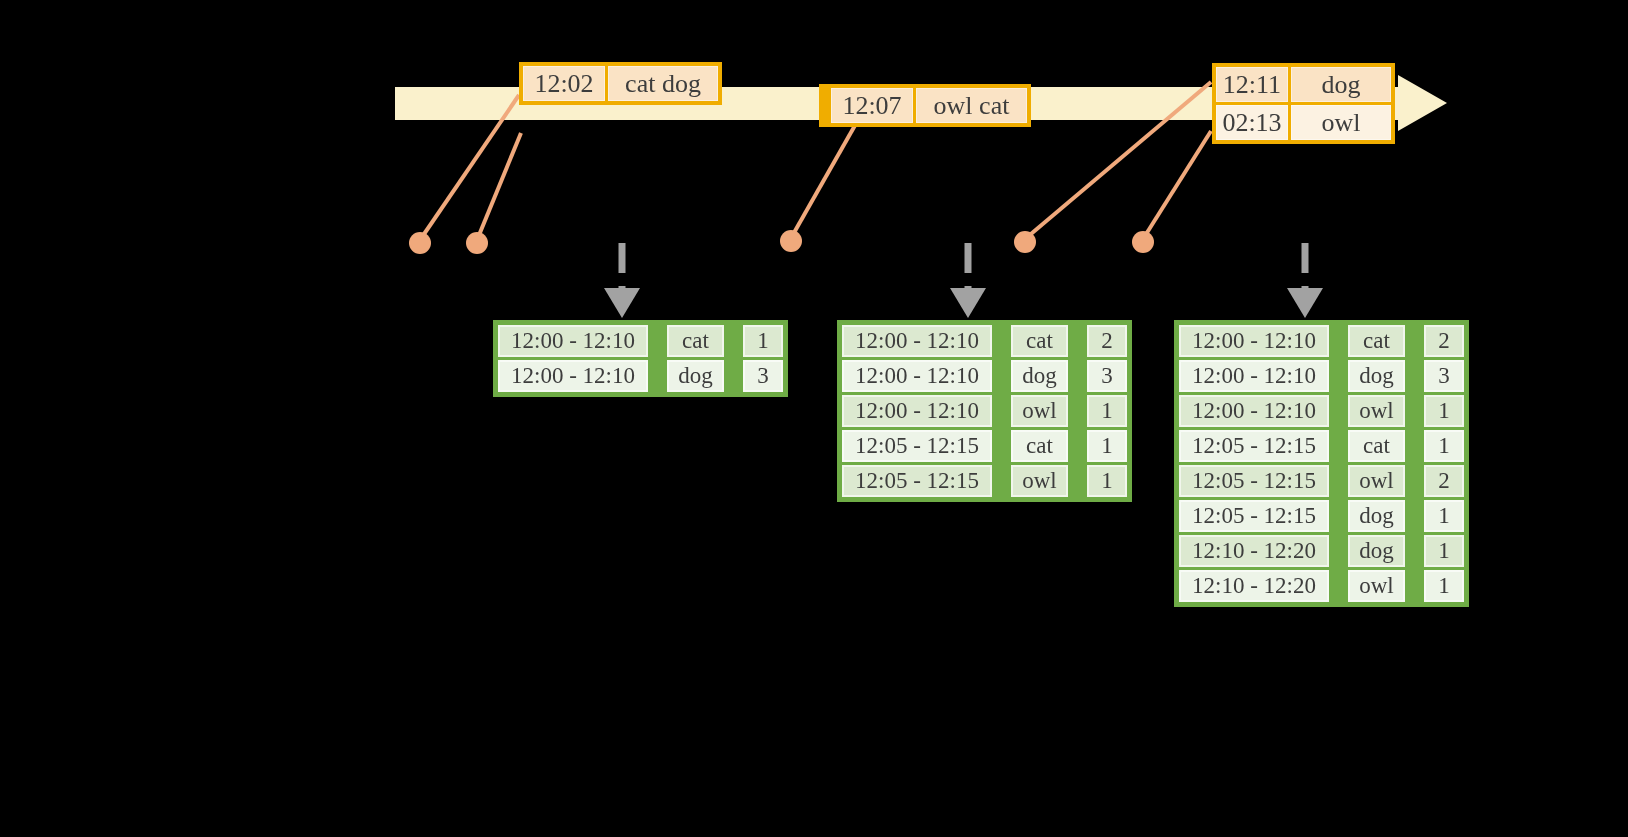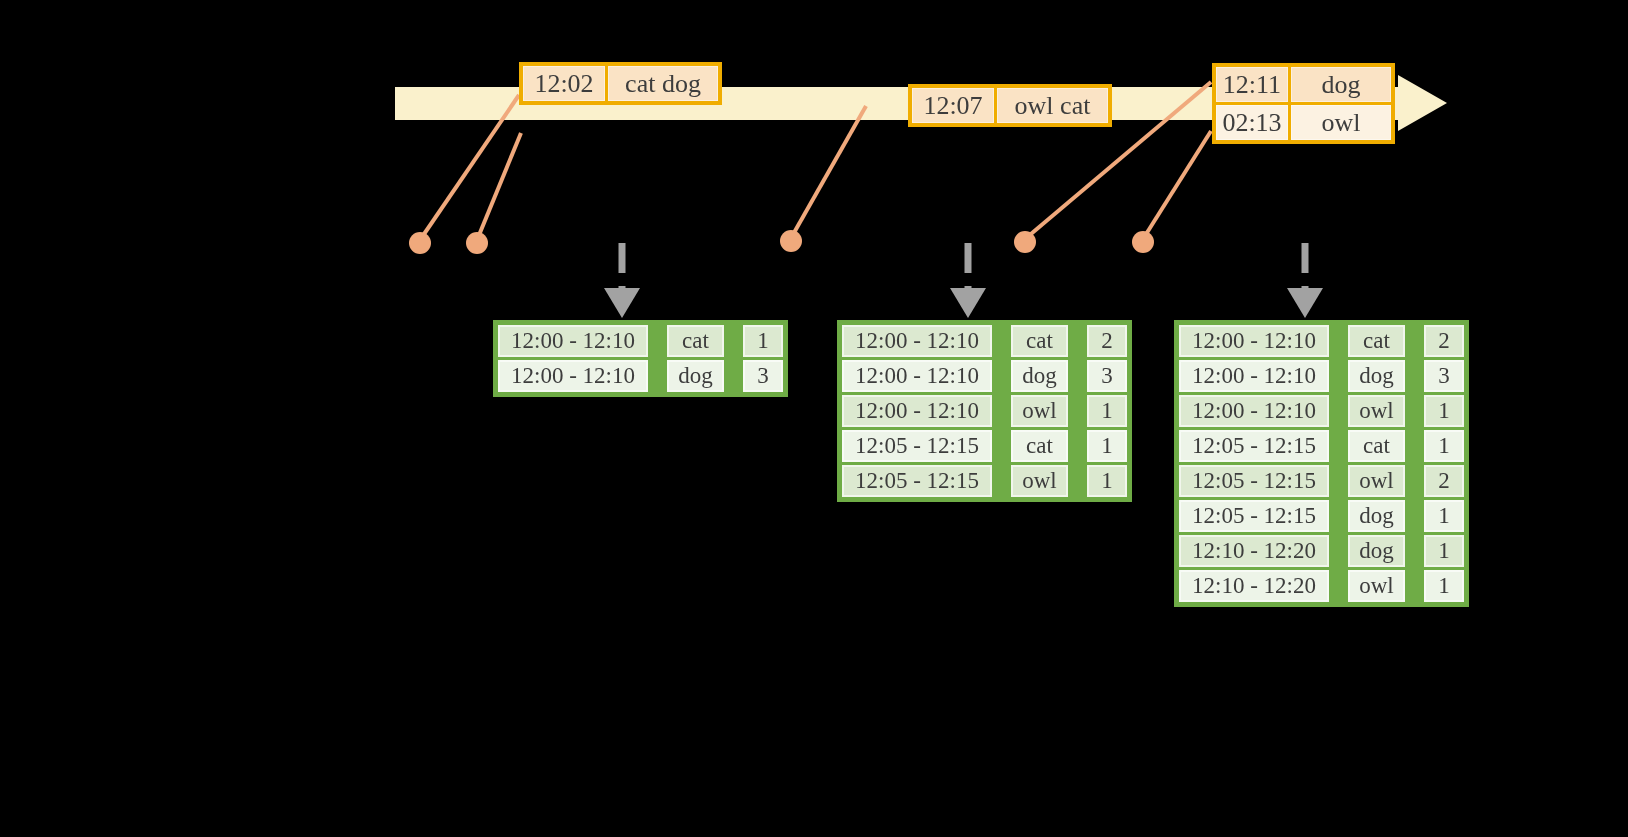--- a/index.html
+++ b/index.html
@@ -27,21 +27,21 @@
   .etable .row{display:grid;gap:3px;background:var(--event-border,#F0AD00);}
   .etable .cell{
     display:flex;align-items:center;justify-content:center;
     height:35px;font-size:26px;color:var(--text,#3D3D3D);
     box-shadow:inset 0 0 0 1px rgba(255,255,255,.45);
   }
   .etable .row:nth-child(odd) .cell{background:var(--event-row-dark,#FAE3C5);}
   .etable .row:nth-child(even) .cell{background:var(--event-row-light,#FCF2E2);}
   .etable-1{left:519px;top:62px;}
   .etable-1 .row{grid-template-columns:82px 110px;}
-  .etable-2{left:908px;top:84px;}
+  .etable-2{left:819px;top:84px;padding-left:8px;}
   .etable-2 .row{grid-template-columns:82px 111px;}
   .etable-3{left:1212px;top:63px;}
   .etable-3 .row{grid-template-columns:72px 100px;}
 
   
   .rtable{
     position:absolute;z-index:2;
     display:grid;gap:3px;
     border:5px solid var(--result-border,#6FAC46);
     background:var(--result-border,#6FAC46);

